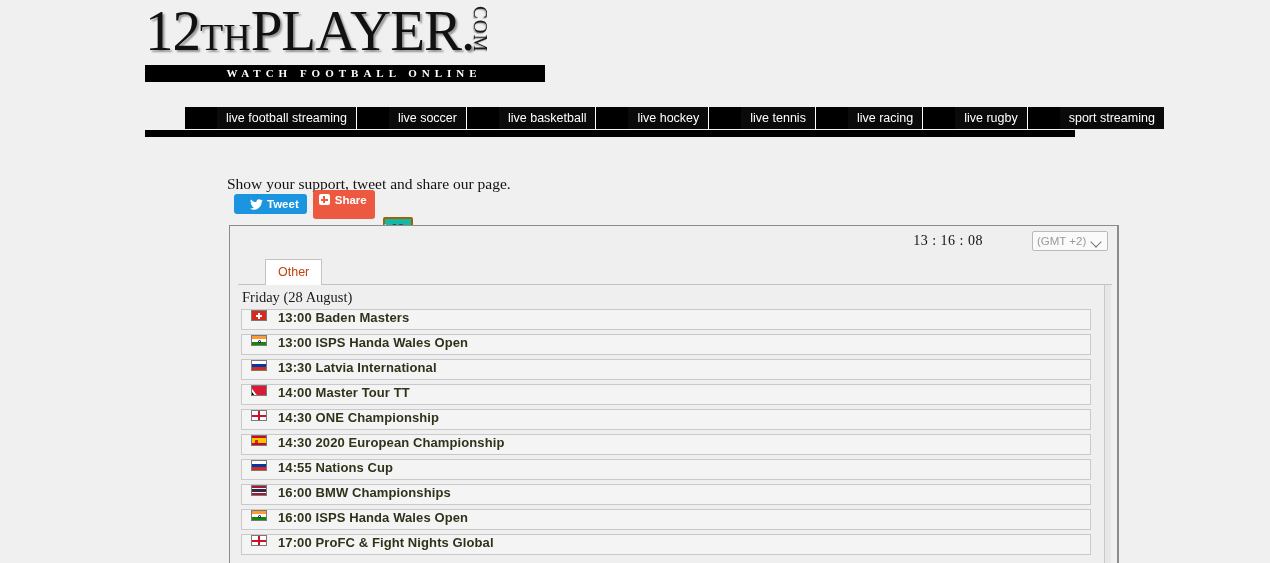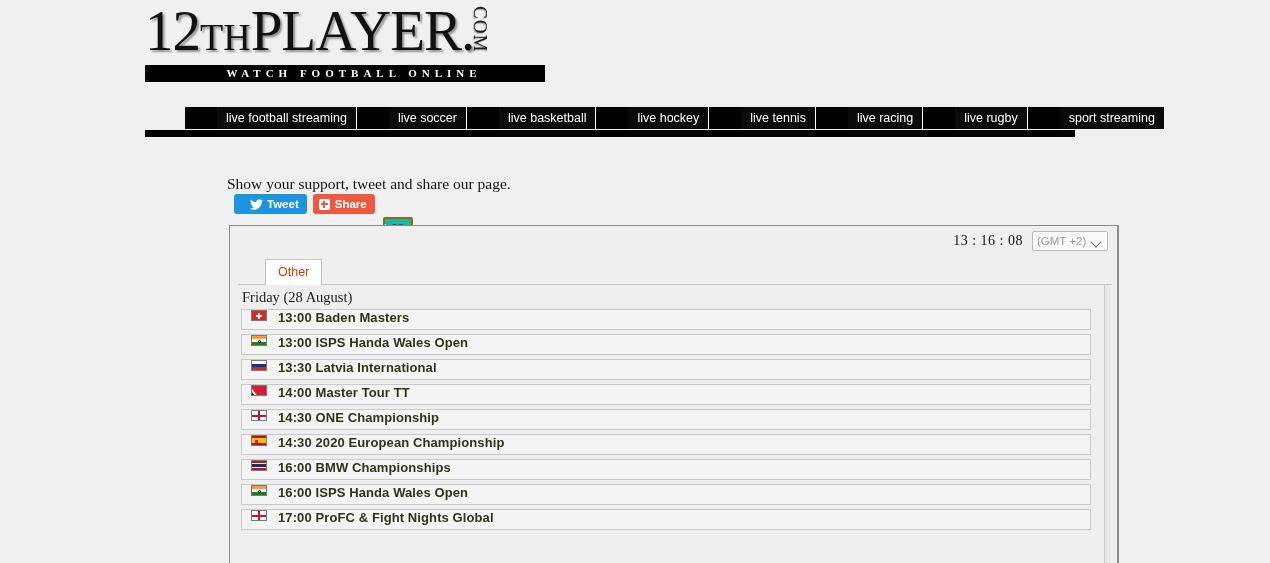--- a/index.html
+++ b/index.html
@@ -136,21 +136,21 @@
     font-weight: bold;
     cursor: pointer;
   }
   .btn-tweet .glyph { margin-right: 4px; display: flex; }
   .btn-share {
     display: flex;
     align-items: center;
     height: 20px;
     background: #ec5840;
     border-radius: 3px;
-    padding: 0 8px 0 6px;
+    padding: 0 8px 9px 6px;
     color: #fff;
     font-size: 11.5px;
     font-weight: bold;
     margin-left: 6px;
     cursor: pointer;
   }
   .btn-share .plus {
     width: 11px; height: 11px;
     background: #fff;
     border-radius: 2px;
@@ -212,20 +212,21 @@
     box-sizing: border-box;
     overflow: hidden;
   }
   .clock-row {
     position: absolute;
     right: 9px;
     top: 4px;
     display: flex;
     align-items: center;
     height: 22px;
+    gap: 40px;
   }
   .clock {
     font-family: "Liberation Serif", serif;
     font-size: 14px;
     color: #111;
     letter-spacing: 0.5px;
     white-space: nowrap;
     margin-right: 9px;
   }
   .tz-select {
@@ -445,20 +446,26 @@
           <span class="row-label">&nbsp;</span>
           <span class="row-label">ONE Championship</span>
         </div>
         <div class="row">
           <span class="flag f-es"></span>
           <span class="row-label">14:30</span>
           <span class="row-label">&nbsp;</span>
           <span class="row-label">2020 European Championship</span>
         </div>
         <div class="row">
+          <span class="flag f-ru"></span>
+          <span class="row-label">14:55</span>
+          <span class="row-label">&nbsp;</span>
+          <span class="row-label">Nations Cup</span>
+        </div>
+        <div class="row">
           <span class="flag f-th"></span>
           <span class="row-label">16:00</span>
           <span class="row-label">&nbsp;</span>
           <span class="row-label">BMW Championships</span>
         </div>
         <div class="row">
           <span class="flag f-in"></span>
           <span class="row-label">16:00</span>
           <span class="row-label">&nbsp;</span>
           <span class="row-label">ISPS Handa Wales Open</span>

